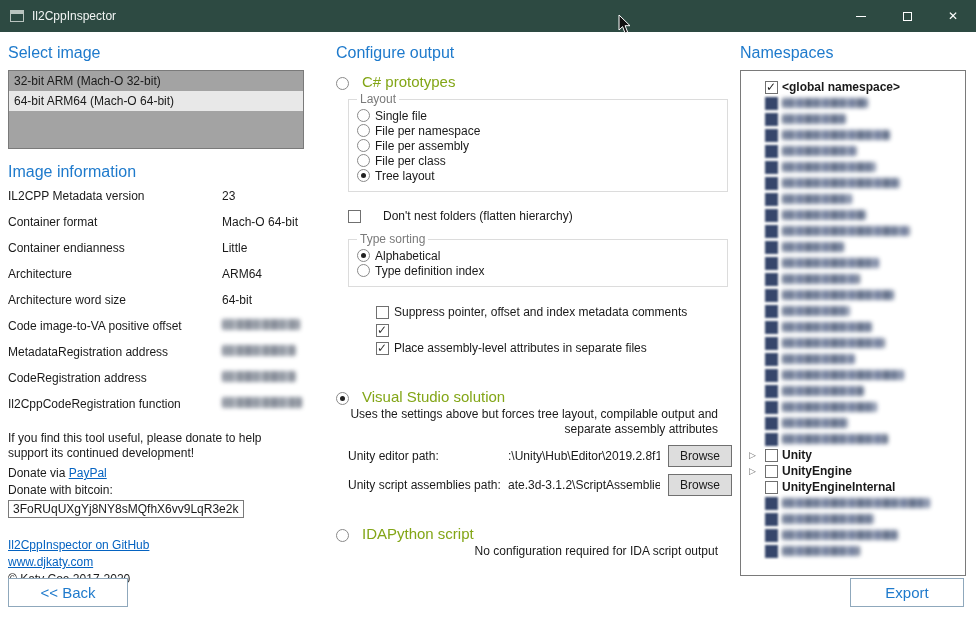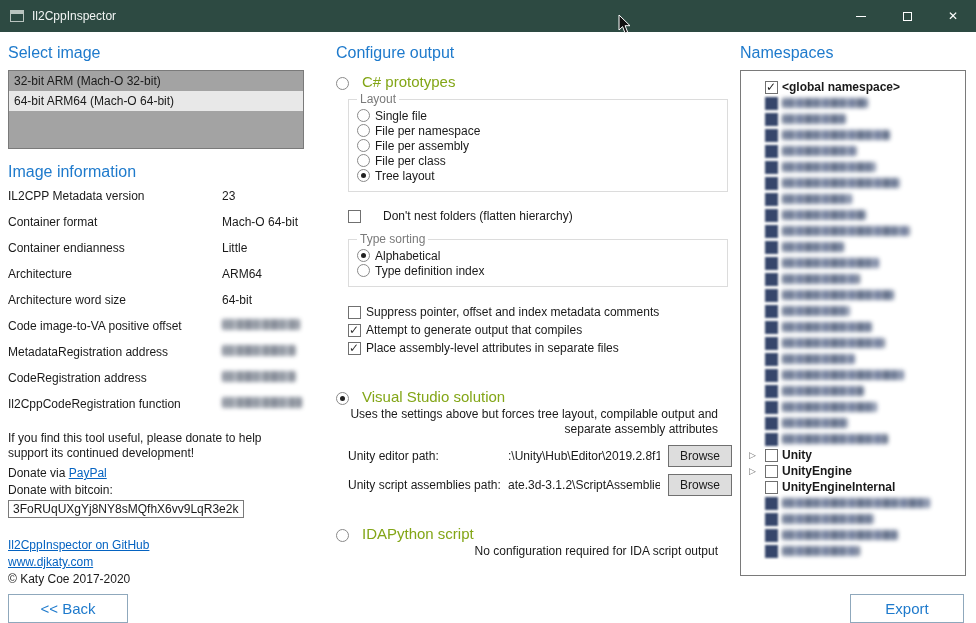--- a/index.html
+++ b/index.html
@@ -21,21 +21,21 @@
   .cursor{position:absolute;left:618px;top:14px;z-index:50;}
 
   
   .h-blue{color:#1e7acc;font-size:16px;font-weight:400;margin:0 0 8px 0;}
   .link{color:#0563c1;text-decoration:underline;cursor:pointer;font-size:12px;}
   .col{position:absolute;top:44px;}
   .col-left{left:8px;width:296px;height:535px;}
   .col-mid{left:336px;width:396px;}
   .col-right{left:740px;width:226px;height:535px;}
 
-  .big-btn{position:absolute;bottom:0;height:29px;background:#fff;border:1px solid #8fa8bc;
+  .big-btn{position:absolute;bottom:16px;height:29px;background:#fff;border:1px solid #8fa8bc;
     color:#1e7acc;font-size:15px;font-family:inherit;cursor:pointer;}
   .back-btn{left:8px;width:120px;}
   .export-btn{right:12px;width:114px;}
 
   
   .listbox{border:1px solid #7a7a7a;height:79px;margin-bottom:14px;overflow:hidden;background:#a3a3a3;}
   .list-item{font-size:12px;padding:3px 5px;color:#1a1a1a;cursor:default;}
   .list-item.selected{background:#e8e8e8;}
 
   .info-table{margin-bottom:8px;}
@@ -69,21 +69,21 @@
 
   .checkbox{width:13px;height:13px;border:1px solid #707070;background:#fff;display:inline-block;
     position:relative;flex:none;}
   .checkbox.on::after{content:'✓';position:absolute;left:0px;top:-2px;font-size:12px;color:#333;}
 
   .group{border:1px solid #dcdcdc;margin:0 0 16px 12px;width:380px;padding:2px 8px 8px 8px;}
   .group legend{color:#7a7a7a;font-size:12px;padding:0 3px;}
   .opt-row{display:flex;align-items:center;gap:5px;height:15px;font-size:12px;color:#1a1a1a;cursor:default;}
   .opt-row.single{margin:9px 0 8px 12px;height:16px;gap:22px;}
   .checks{margin-left:12px;}
-  .checks .opt-row{height:18px;}
+  .checks .opt-row{height:18px;margin-left:28px;}
 
   .desc{font-size:12px;color:#1a1a1a;margin:2px 0 0 12px;line-height:15px;width:370px;text-align:right;}
   .fields{margin:8px 0 0 12px;}
   .field-row{display:flex;align-items:center;height:22px;margin-bottom:7px;font-size:12px;}
   .field-label{width:160px;flex:none;color:#1a1a1a;}
   .field-value{flex:1;text-align:right;margin-right:8px;white-space:nowrap;overflow:hidden;color:#1a1a1a;}
   .browse-btn{width:64px;height:22px;background:#ddd;border:1px solid #707070;font-size:12px;
     font-family:inherit;color:#1a1a1a;cursor:pointer;flex:none;}
 
   
@@ -231,21 +231,20 @@
       </div>
   </fieldset>
 
   <div class="checks">
       <div class="opt-row">
         <span class="checkbox"></span>
         <span class="opt-label">Suppress pointer, offset and index metadata comments</span>
       </div>
       <div class="opt-row">
         <span class="checkbox on"></span>
-        <span class="opt-label">Attempt to generate output that compiles</span>
       </div>
       <div class="opt-row">
         <span class="checkbox on"></span>
         <span class="opt-label">Place assembly-level attributes in separate files</span>
       </div>
     </div>
 
   <div class="green-row vs">
     <span class="radio on"></span>
     <span class="green-label">Visual Studio solution</span>

